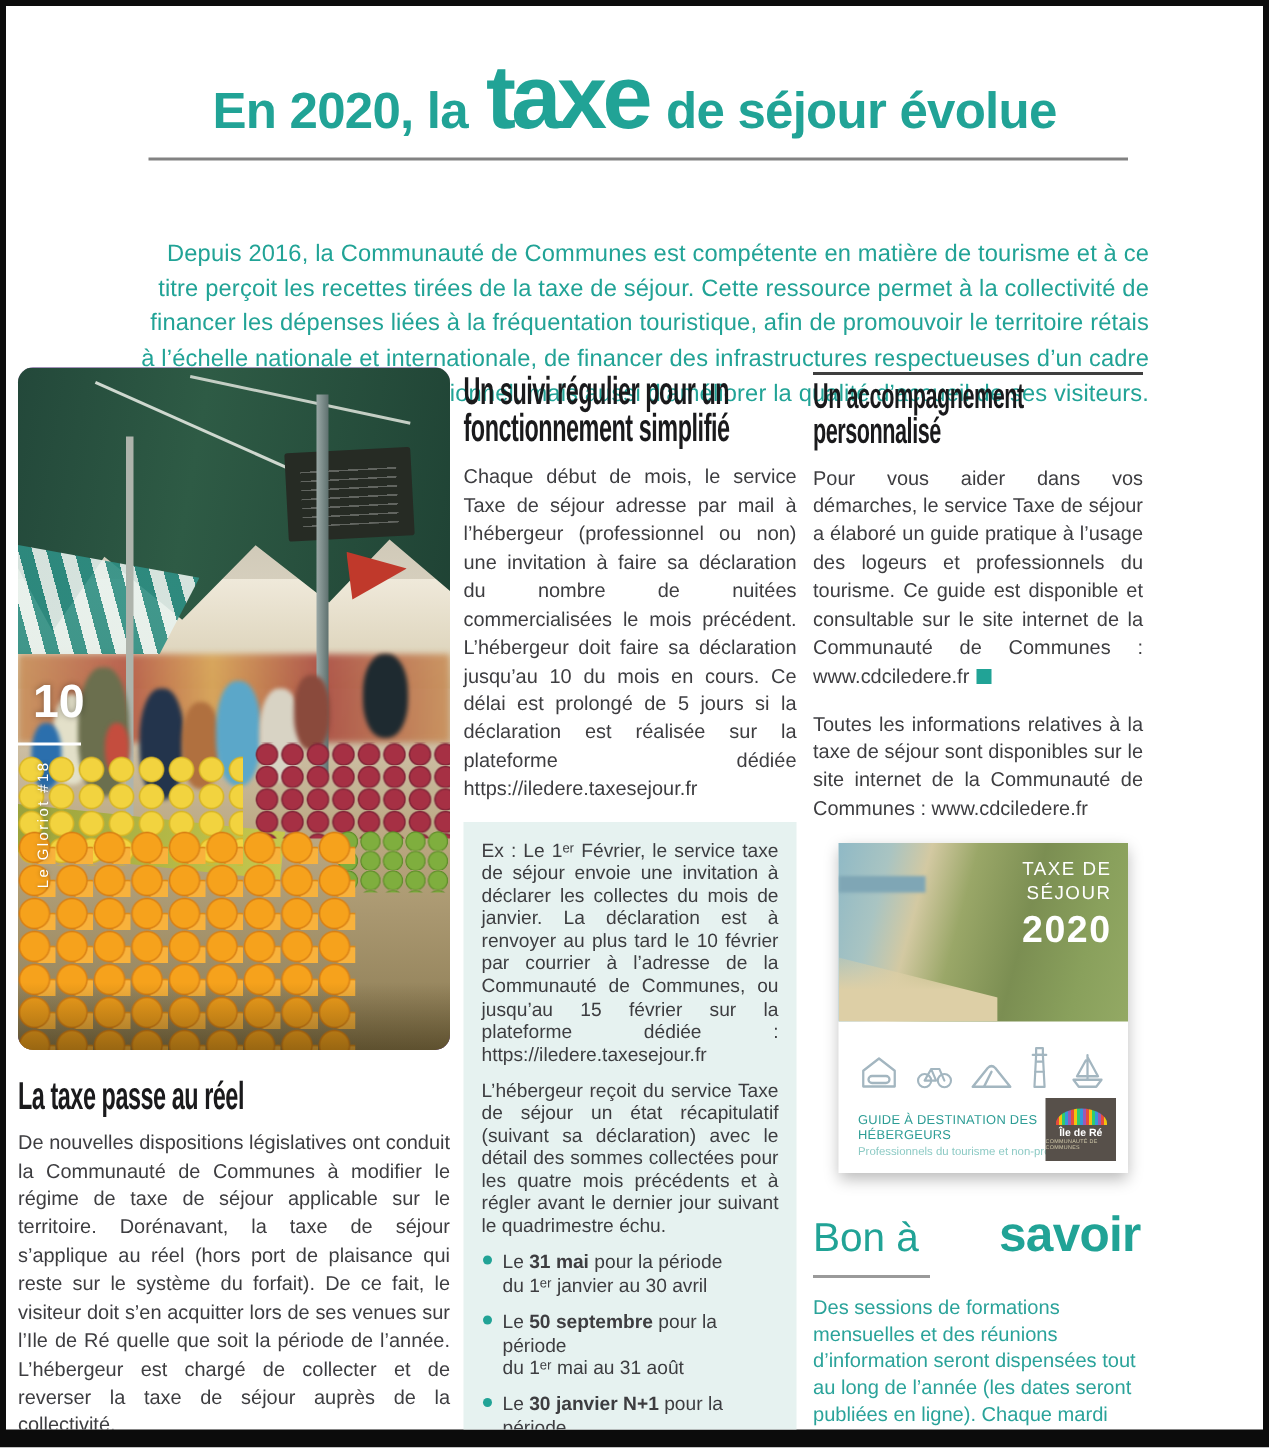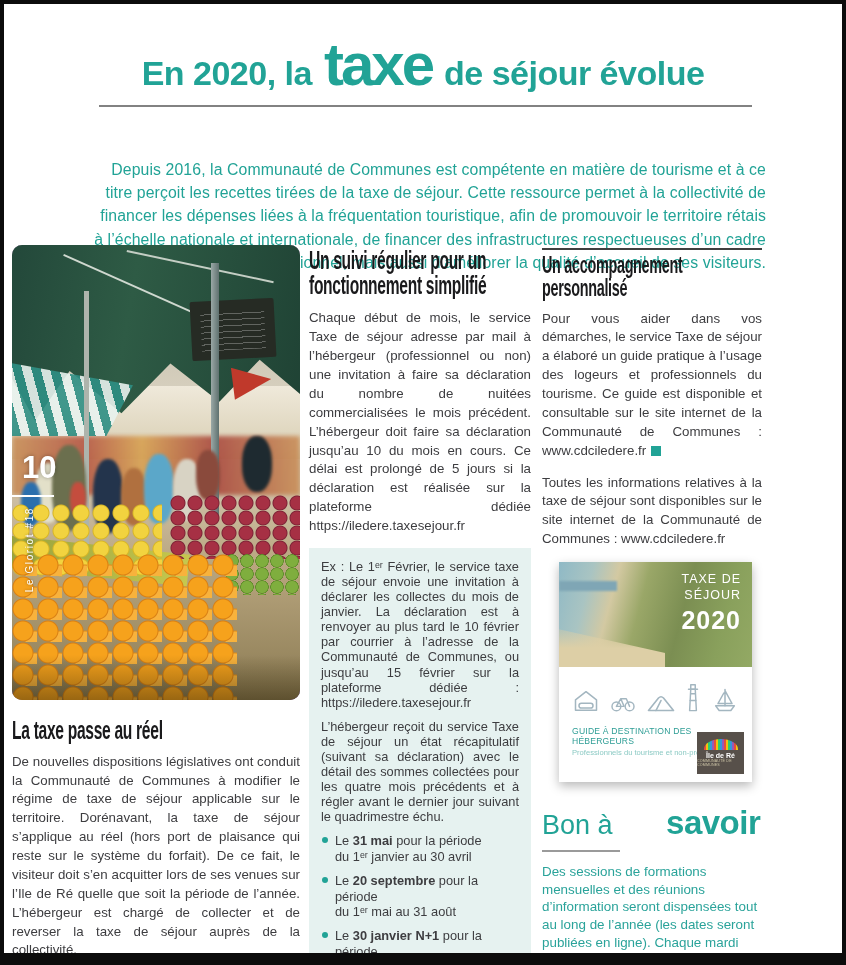--- a/index.html
+++ b/index.html
@@ -75,21 +75,21 @@
 
   
   .col-right{position:absolute;left:538px;top:244px;width:220px;}
   .top-rule{height:2px;background:#3f3f3f;margin-bottom:4px;}
   .col-right .h-cond{margin:0 0 10px 0;font-size:24px;}
   .col-right p.bodytxt{margin:0 0 13px 0;}
   .sq{display:inline-block;width:10px;height:10px;background:#21a396;margin-left:5px;vertical-align:-1px;}
 
   .cover{position:relative;margin:6px 0 0 17px;width:193px;height:220px;background:#fff;
      box-shadow:0 4px 10px rgba(0,0,0,.28);}
-  .cover-photo{position:relative;width:100%;height:105px;overflow:hidden;
+  .cover-photo{position:relative;width:100%;height:119px;overflow:hidden;
      background:linear-gradient(105deg,#8fb9c6 0%,#a9c4c2 16%,#d3c9a2 28%,#9aa768 42%,#7b8e52 62%,#89a05c 82%,#93a964 100%);}
   .cover-photo::after{content:"";position:absolute;left:0;bottom:0;width:55%;height:45%;
      background:linear-gradient(180deg,rgba(222,208,170,.0),#ddcfa6 60%);clip-path:polygon(0 20%,100% 70%,100% 100%,0 100%);}
   .cover-sea{position:absolute;left:0;top:18%;width:30%;height:10%;background:#7fa6b5;filter:blur(1px);}
   .cover-title{position:absolute;top:10px;right:11px;text-align:right;color:#fff;z-index:2;}
   .cover-title .l1{font-size:12.5px;letter-spacing:1px;line-height:1.25;}
   .cover-year{font-size:25px;font-weight:700;letter-spacing:1px;margin-top:3px;}
   .cover-icons{display:flex;justify-content:space-between;align-items:flex-end;padding:12px 13px 0 13px;}
   .cover-icons svg{stroke:#a3b6c0;fill:none;stroke-width:1.3;stroke-linejoin:round;stroke-linecap:round;}
   .cover-caption{padding:9px 13px 0 13px;color:#2d9d95;font-size:8.6px;font-weight:400;letter-spacing:.2px;}
@@ -170,21 +170,21 @@
         <li>
           <span class="dot"></span>
           <span>
             <span>Le </span><b>31 mai</b><span> pour la période</span>
             <span style="display:block">du 1ᵉʳ janvier au 30 avril</span>
           </span>
         </li>
         <li>
           <span class="dot"></span>
           <span>
-            <span>Le </span><b>20 septembre</b><span> pour la période</span>
+            <span>Le </span><b>50 septembre</b><span> pour la période</span>
             <span style="display:block">du 1ᵉʳ mai au 31 août</span>
           </span>
         </li>
         <li>
           <span class="dot"></span>
           <span>
             <span>Le </span><b>30 janvier N+1</b><span> pour la période</span>
             <span style="display:block">du 1ᵉʳ septembre au 31 décembre</span>
           </span>
         </li>

